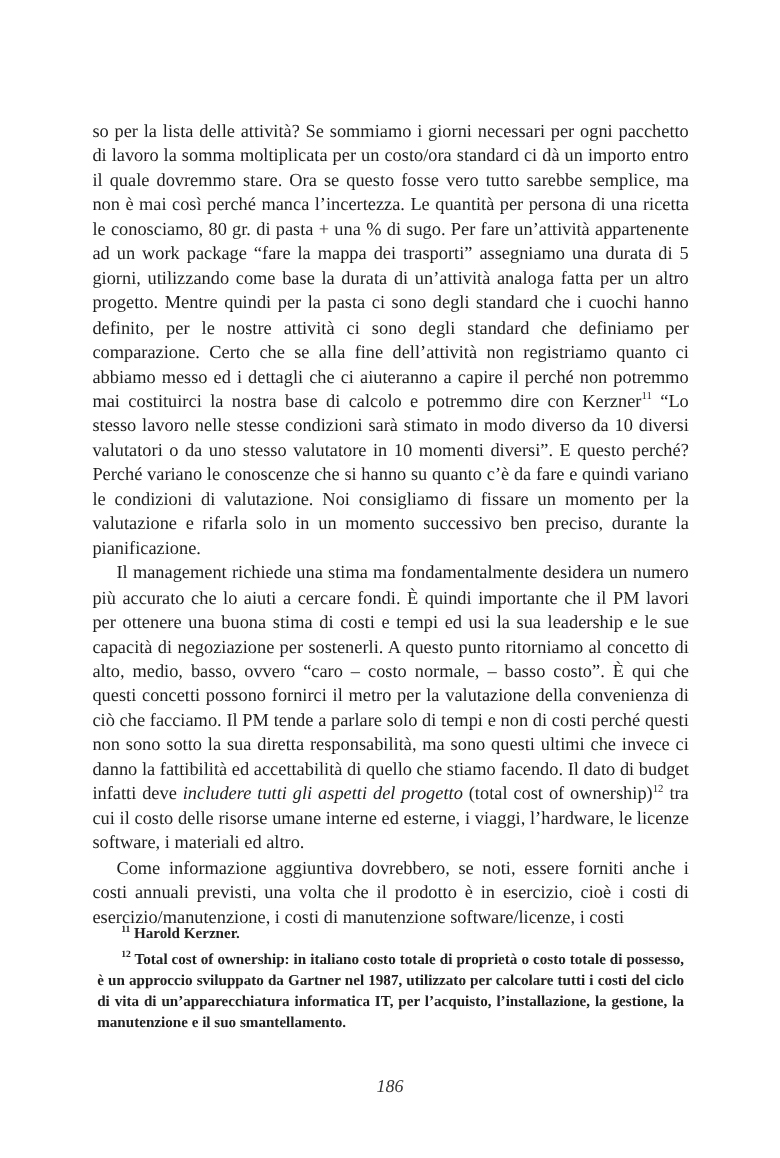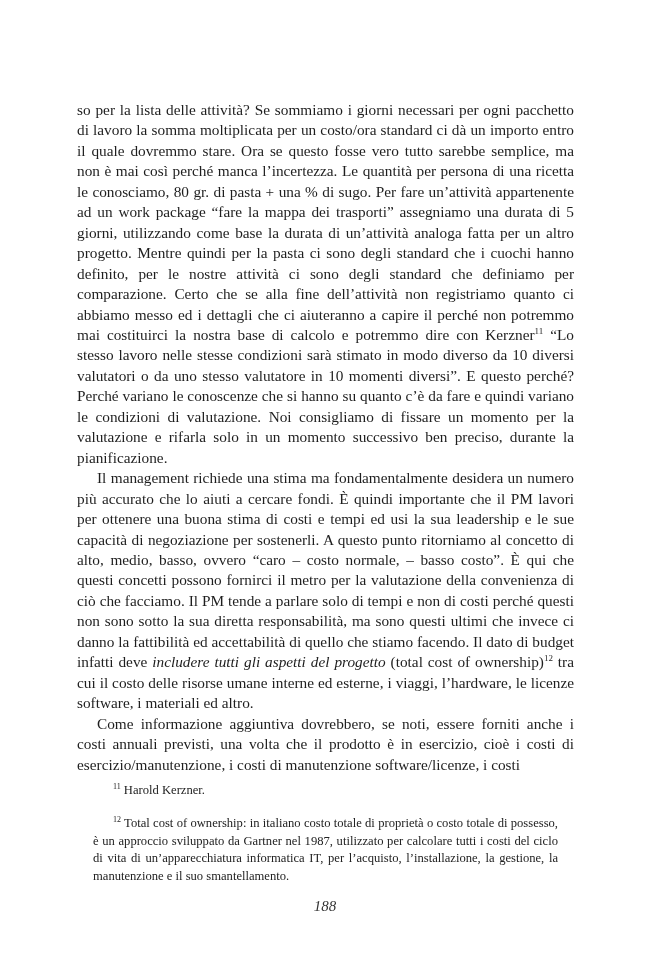--- a/index.html
+++ b/index.html
@@ -10,21 +10,21 @@
   }
   .body-text { font-size: 15.3px; line-height: 20.45px; text-align: justify; margin-top: 17px; }
   .body-text p { margin: 0; }
   .body-text p.indent { text-indent: 20px; }
   sup { font-size: 9px; line-height: 0; vertical-align: super; }
   .footnotes {
     position: absolute; left: 77px; top: 766px; width: 497px;
     font-family: "Liberation Serif", serif; color: #222;
     font-size: 12.6px; line-height: 17.4px; text-align: justify;
   }
-  .footnotes p { margin: 16px; text-indent: 20px; }
+  .footnotes p { margin: 4px; text-indent: 20px; font-weight: bold; }
   .footnotes sup { font-size: 8px; }
   .page-number {
     position: absolute; left: 0; width: 650px; top: 898px; text-align: center;
     font-family: "Liberation Serif", serif; font-style: italic; font-size: 15px; color: #333;
   }
 </style>
 </head>
 <body>
 
 <div class="page">
@@ -39,13 +39,13 @@
       <span>Come informazione aggiuntiva dovrebbero, se noti, essere forniti anche i costi annuali previsti, una volta che il prodotto è in esercizio, cioè i costi di esercizio/manutenzione, i costi di manutenzione software/licenze, i costi</span>
     </p>
   </div>
 </div>
 
 <div class="footnotes">
   <p><sup>11</sup><span> Harold Kerzner.</span></p>
   <p><sup>12</sup><span> Total cost of ownership: in italiano costo totale di proprietà o costo totale di possesso, è un approccio sviluppato da Gartner nel 1987, utilizzato per calcolare tutti i costi del ciclo di vita di un’apparecchiatura informatica IT, per l’acquisto, l’installazione, la gestione, la manutenzione e il suo smantellamento.</span></p>
 </div>
 
-<div class="page-number">188</div>
+<div class="page-number">186</div>
 
 </body></html>

